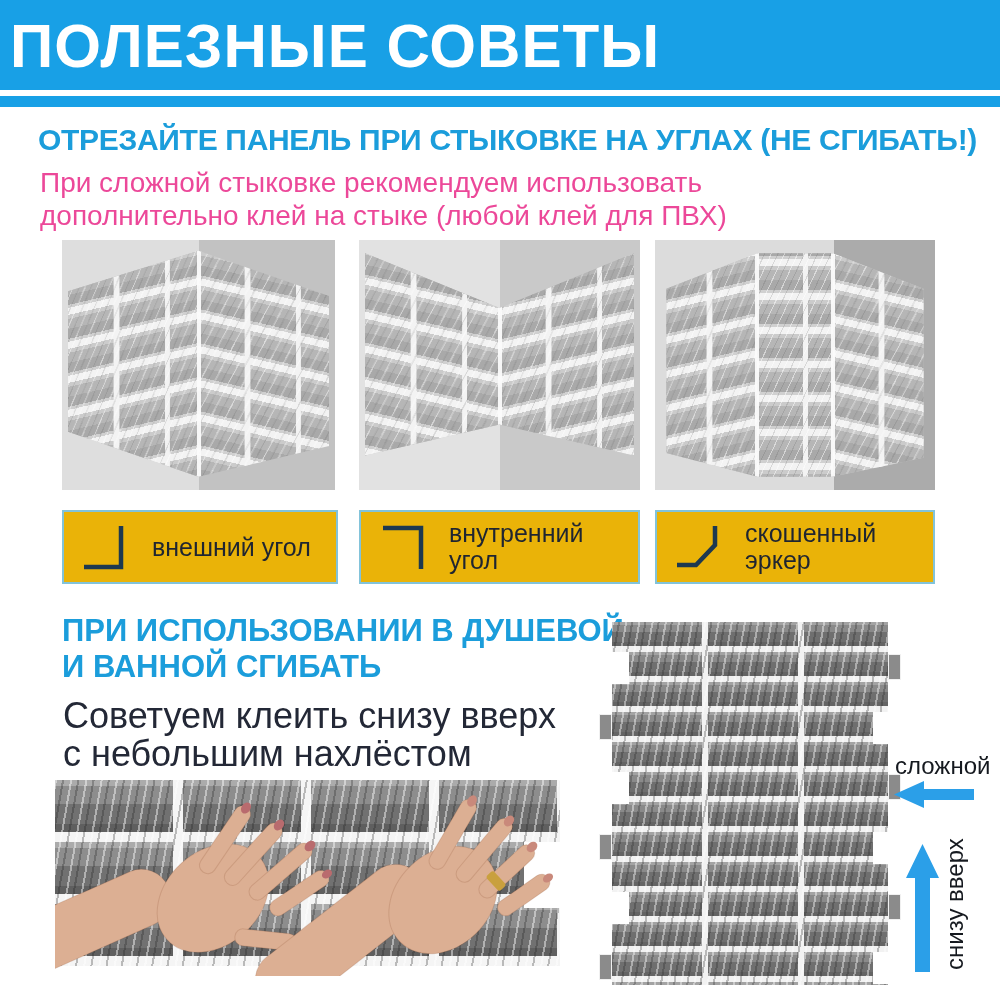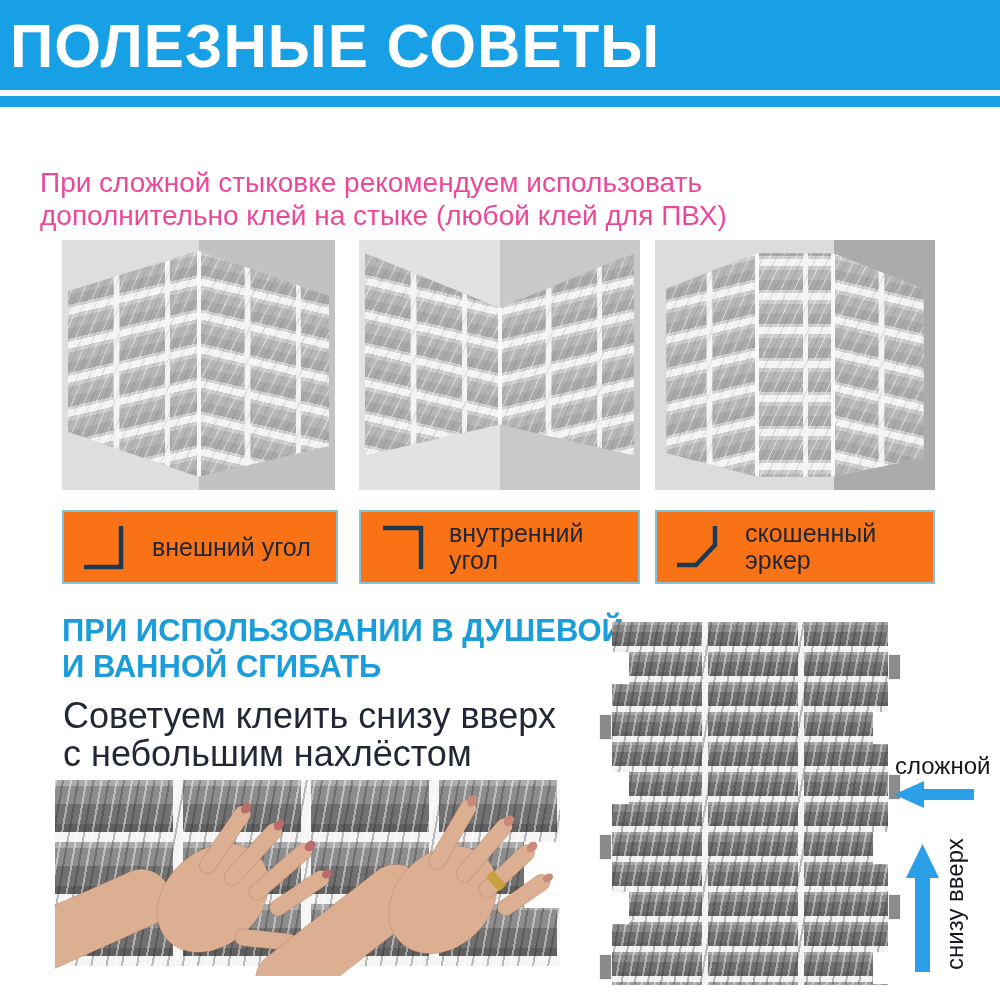--- a/index.html
+++ b/index.html
@@ -35,21 +35,21 @@
     background-image:
       repeating-linear-gradient(115deg, rgba(255,255,255,.5) 0 1px, rgba(0,0,0,0) 1px 6px,
         rgba(70,70,70,.16) 6px 7px, rgba(0,0,0,0) 7px 12px),
       repeating-linear-gradient(90deg, rgba(0,0,0,0) 0 46px, #f3f3f3 46px 51px),
       repeating-linear-gradient(180deg, #cbcbcb 0 4px, #b6b6b6 4px 14px, #a9a9a9 14px 24px,
         #d0d0d0 24px 27px, #f3f3f3 27px 34px);
   }
   .fold { position:absolute; top:0; bottom:0; width:4px; background:rgba(251,251,251,.95); z-index:3; }
 
   
-  .corner-box { position:absolute; top:510px; height:74px; background:#f97316;
+  .corner-box { position:absolute; top:510px; height:74px; background:#eab308;
     border:2px solid #82C3DA; display:flex; align-items:center; }
   .cb1 { left:62px;  width:276px; }
   .cb2 { left:359px; width:281px; }
   .cb3 { left:655px; width:280px; }
   .cb-icon { margin-left:16px; flex:0 0 auto; }
   .cb-label { margin-left:20px; font-size:25px; line-height:27px; color:#1F2531; max-width:165px; }
 
   
   .h2-line { position:absolute; left:62px; font-size:31px; font-weight:800; color:#1B9DDB; white-space:nowrap; }
   .h2a { top:613px; } .h2b { top:649px; }
@@ -96,20 +96,21 @@
 </head>
 <body>
 
 <div class="page">
 
   <div class="banner-main">
     <div class="banner-title">ПОЛЕЗНЫЕ СОВЕТЫ</div>
   </div>
   <div class="banner-strip"></div>
 
+  <div class="h1">ОТРЕЗАЙТЕ ПАНЕЛЬ ПРИ СТЫКОВКЕ НА УГЛАХ (НЕ СГИБАТЬ!)</div>
   <div class="p-line p1a">При сложной стыковке рекомендуем использовать</div>
   <div class="p-line p1b">дополнительно клей на стыке (любой клей для ПВХ)</div>
 
   <div class="panel-fig fig1">
     <div class="bg-half" style="left:0;width:50%;background:#DEDEDE;"></div>
     <div class="bg-half" style="left:50%;width:50%;background:#C2C2C2;"></div>
     <div class="corner-clip ext-clip">
       <div class="face bricks-light" style="left:0;width:50%;transform:skewY(-13deg);"></div>
       <div class="face bricks-light" style="left:50%;width:50%;transform:skewY(13deg);"></div>
       <div class="fold" style="left:calc(50% - 2px);"></div>

